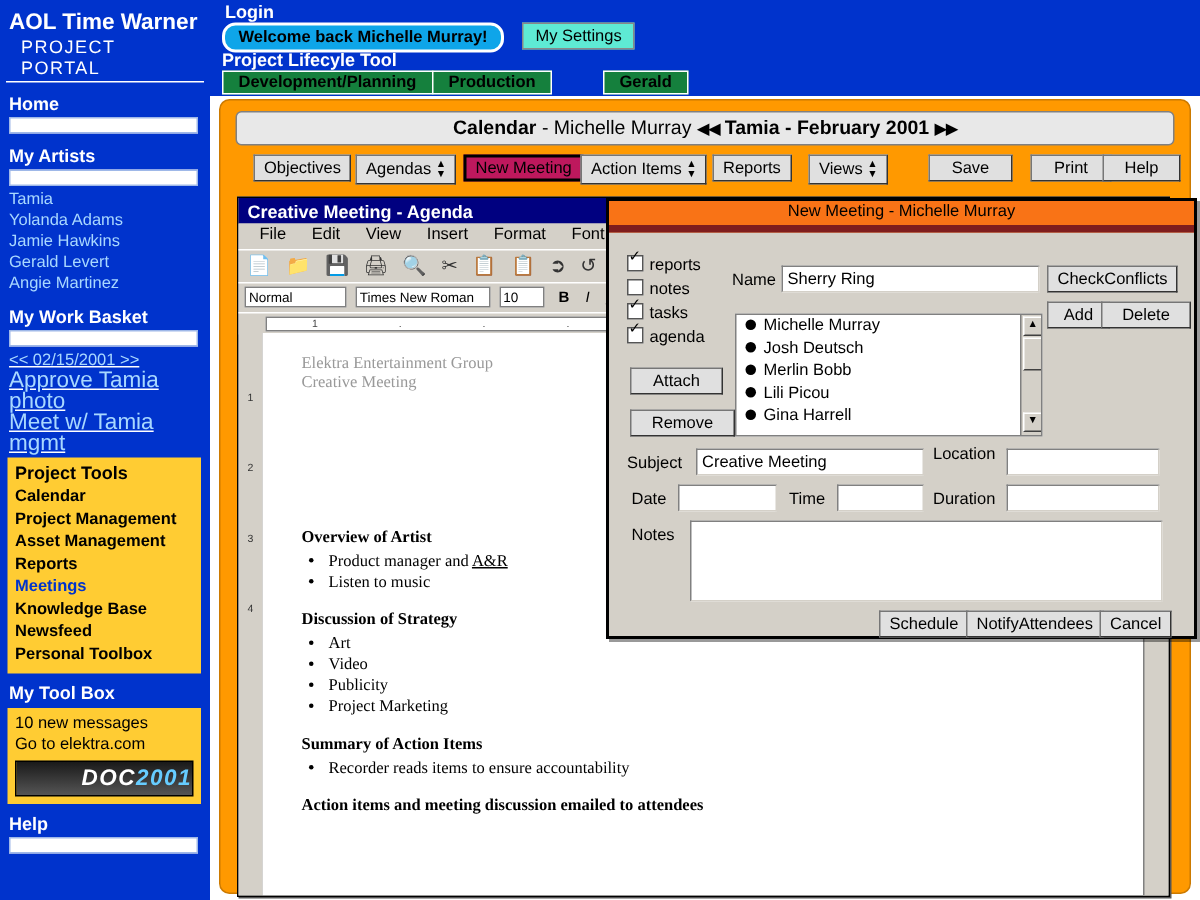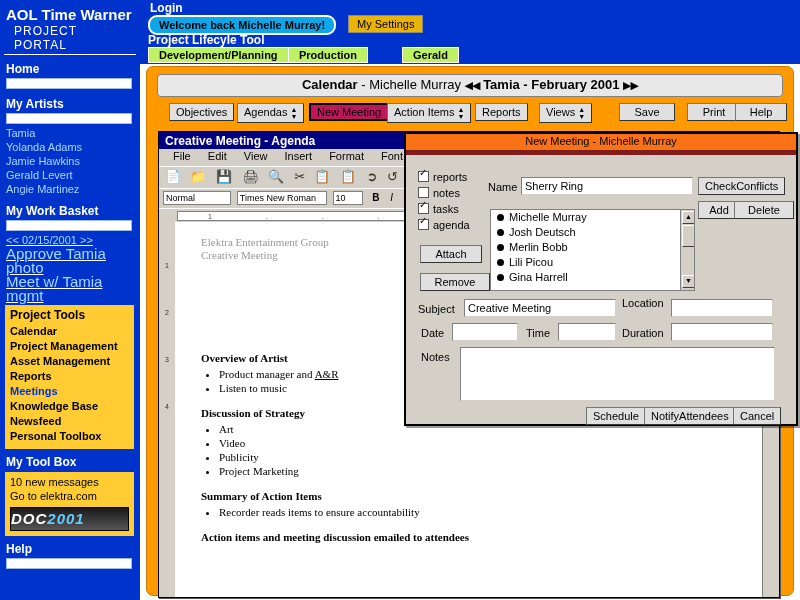--- a/index.html
+++ b/index.html
@@ -115,21 +115,21 @@
   }
   .toolbox-box .tb-line {
     font-size: 11px;
     color: #000;
     line-height: 14px;
   }
   .doc-logo {
     margin-top: 4px;
     background: linear-gradient(#1a1a1a, #555);
     color: #ffffff;
-    text-align: left;
+    text-align: right;
     font-size: 15px;
     font-weight: bold;
     font-style: italic;
     letter-spacing: 1px;
     padding: 2px 0 3px 0;
     border: 1px solid #000;
   }
   .doc-logo .b { color: #66ccff; }
 
   
@@ -149,34 +149,34 @@
     background: #0ea5e9;
     border: 2px solid #ffffff;
     border-radius: 9px;
     font-size: 11px; font-weight: bold;
     color: #000;
     padding: 2px 9px;
     cursor: pointer;
   }
   .settings-btn {
     position: absolute; left: 208px; top: 15px;
-    background: #eab308;
+    background: #5eead4;
     border: 1px solid #888;
     font-size: 11px;
     color: #000;
     padding: 2px 8px;
     cursor: pointer;
   }
   .plt-title {
     position: absolute; left: 8px; top: 33px;
     font-size: 12px; font-weight: bold; color: #ffffff;
   }
   .phase-btn {
     position: absolute; top: 47px;
-    background: #bef264;
+    background: #15803d;
     border: 1px solid #ffffff;
     font-size: 11px; font-weight: bold;
     color: #000;
     padding: 1px 10px;
     cursor: pointer;
   }
   .phase-1 { left: 8px; }
   .phase-2 { left: 148px; }
   .phase-3 { left: 262px; }
 

